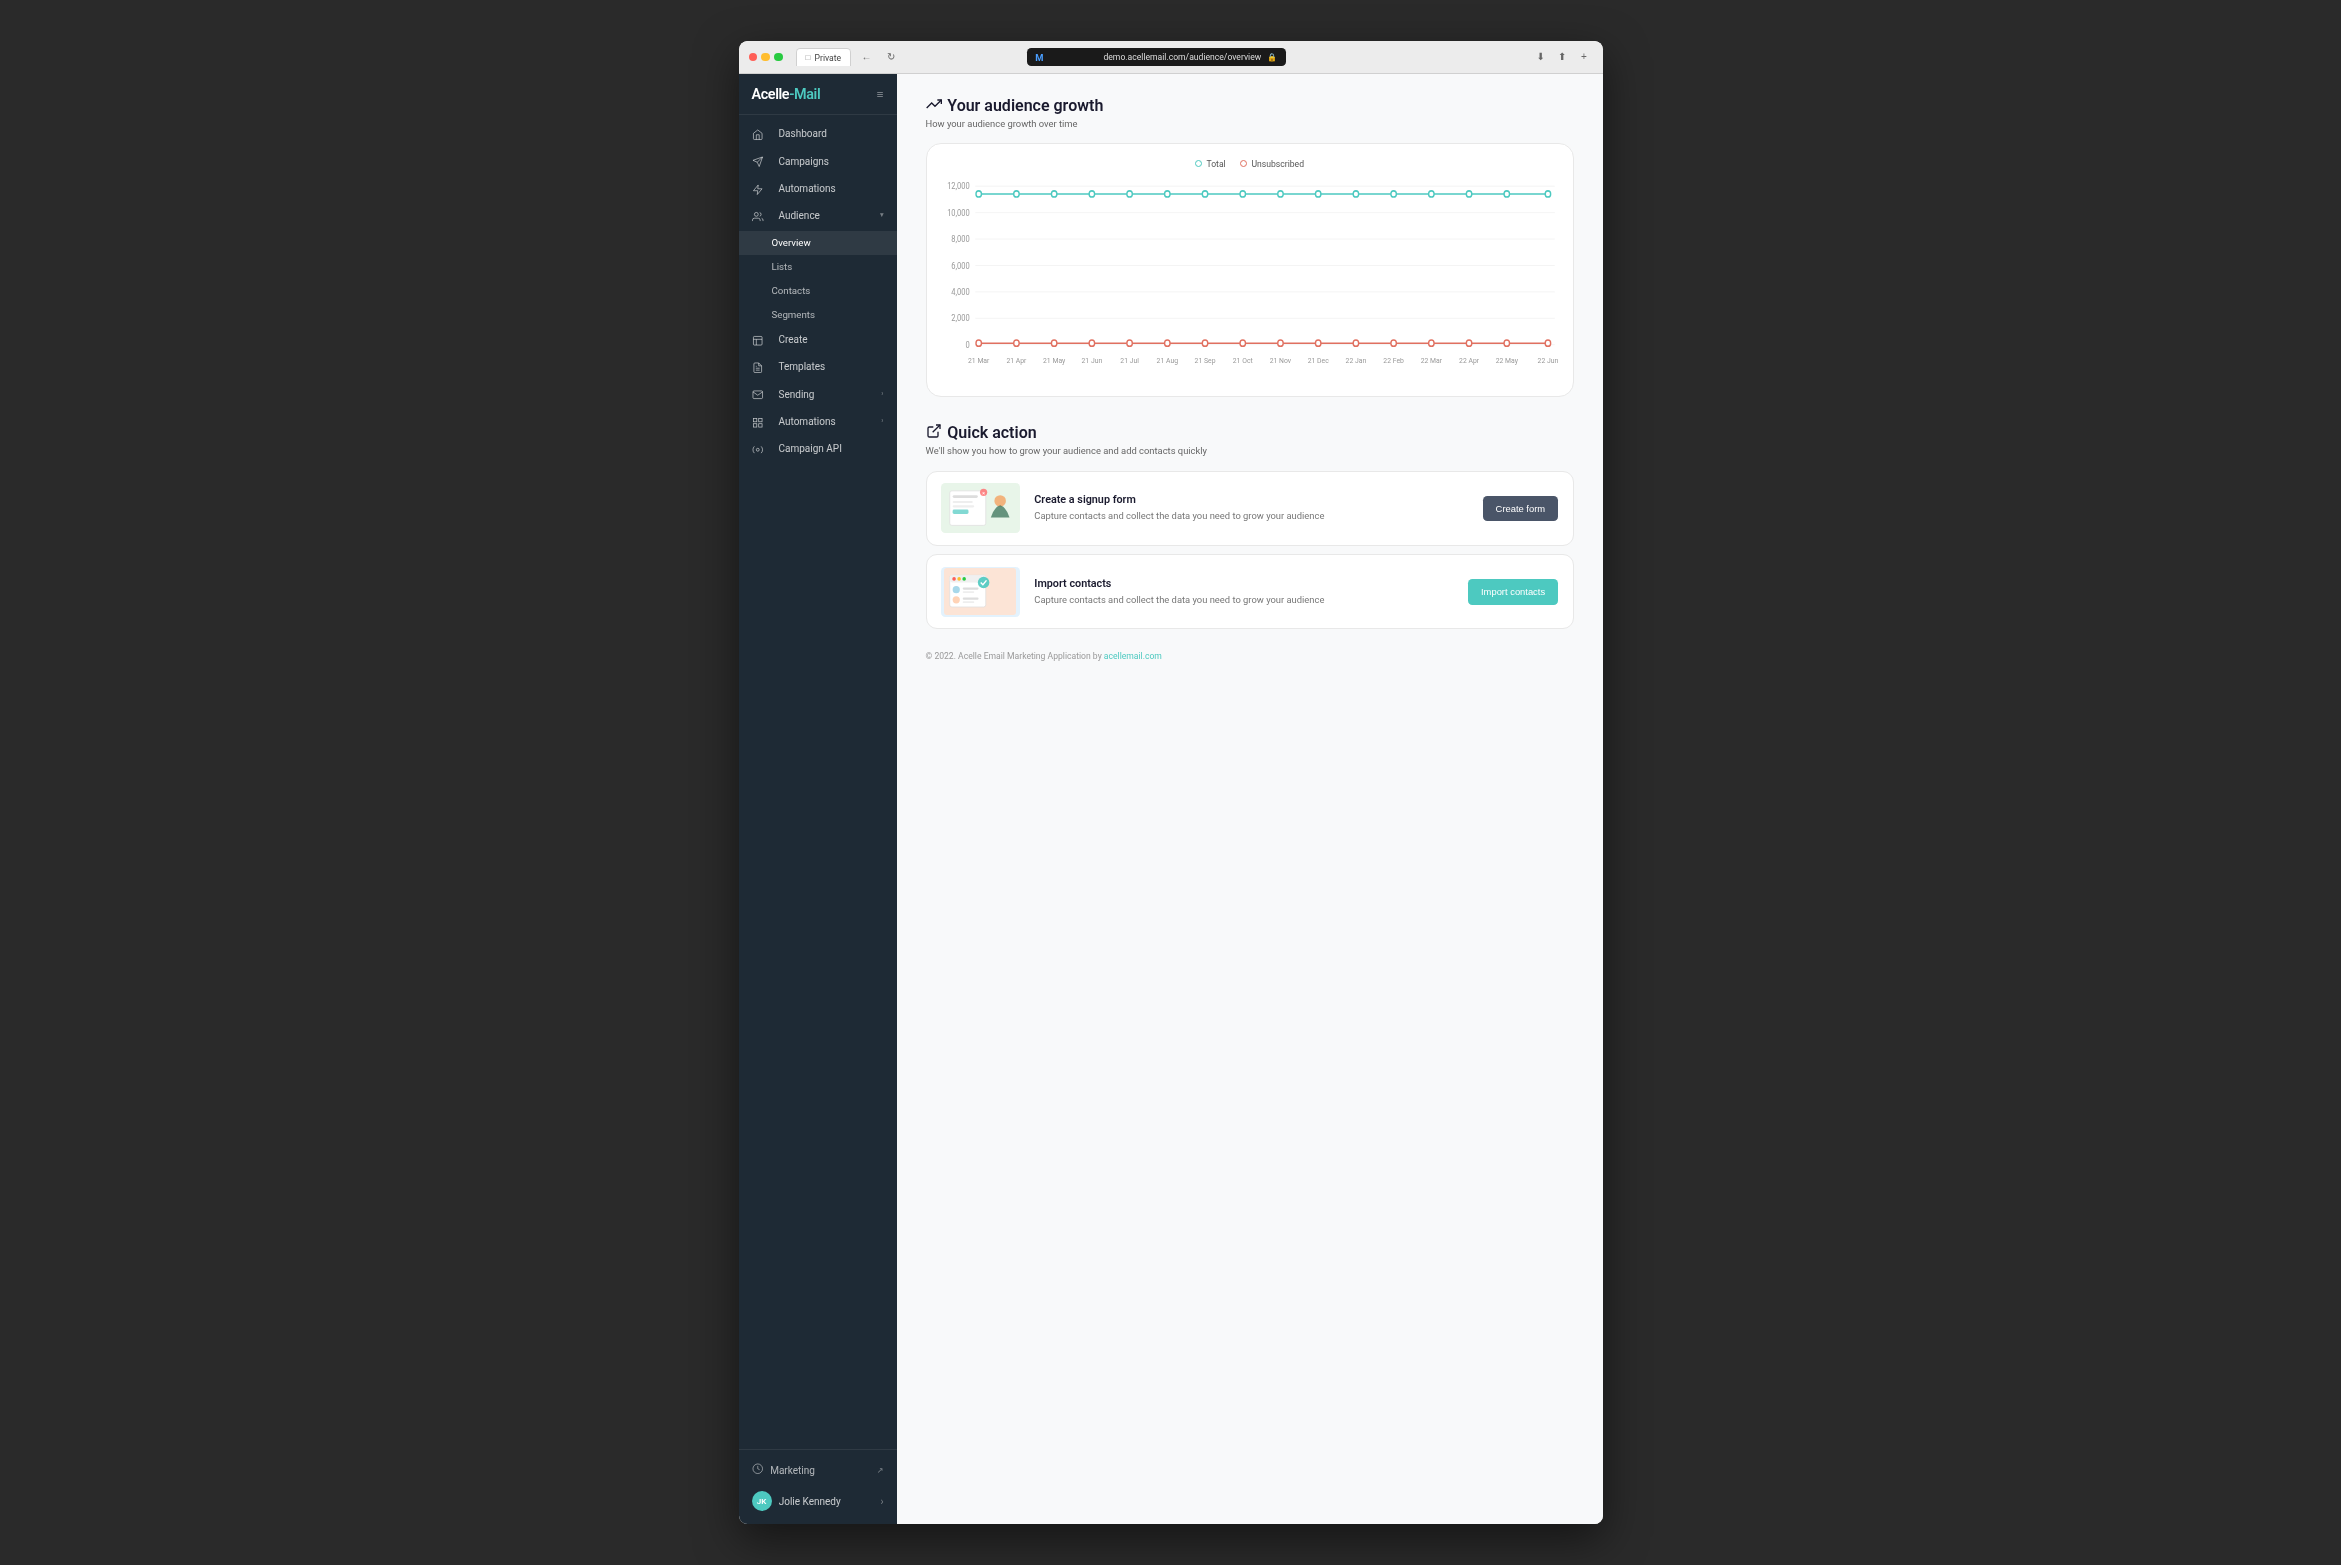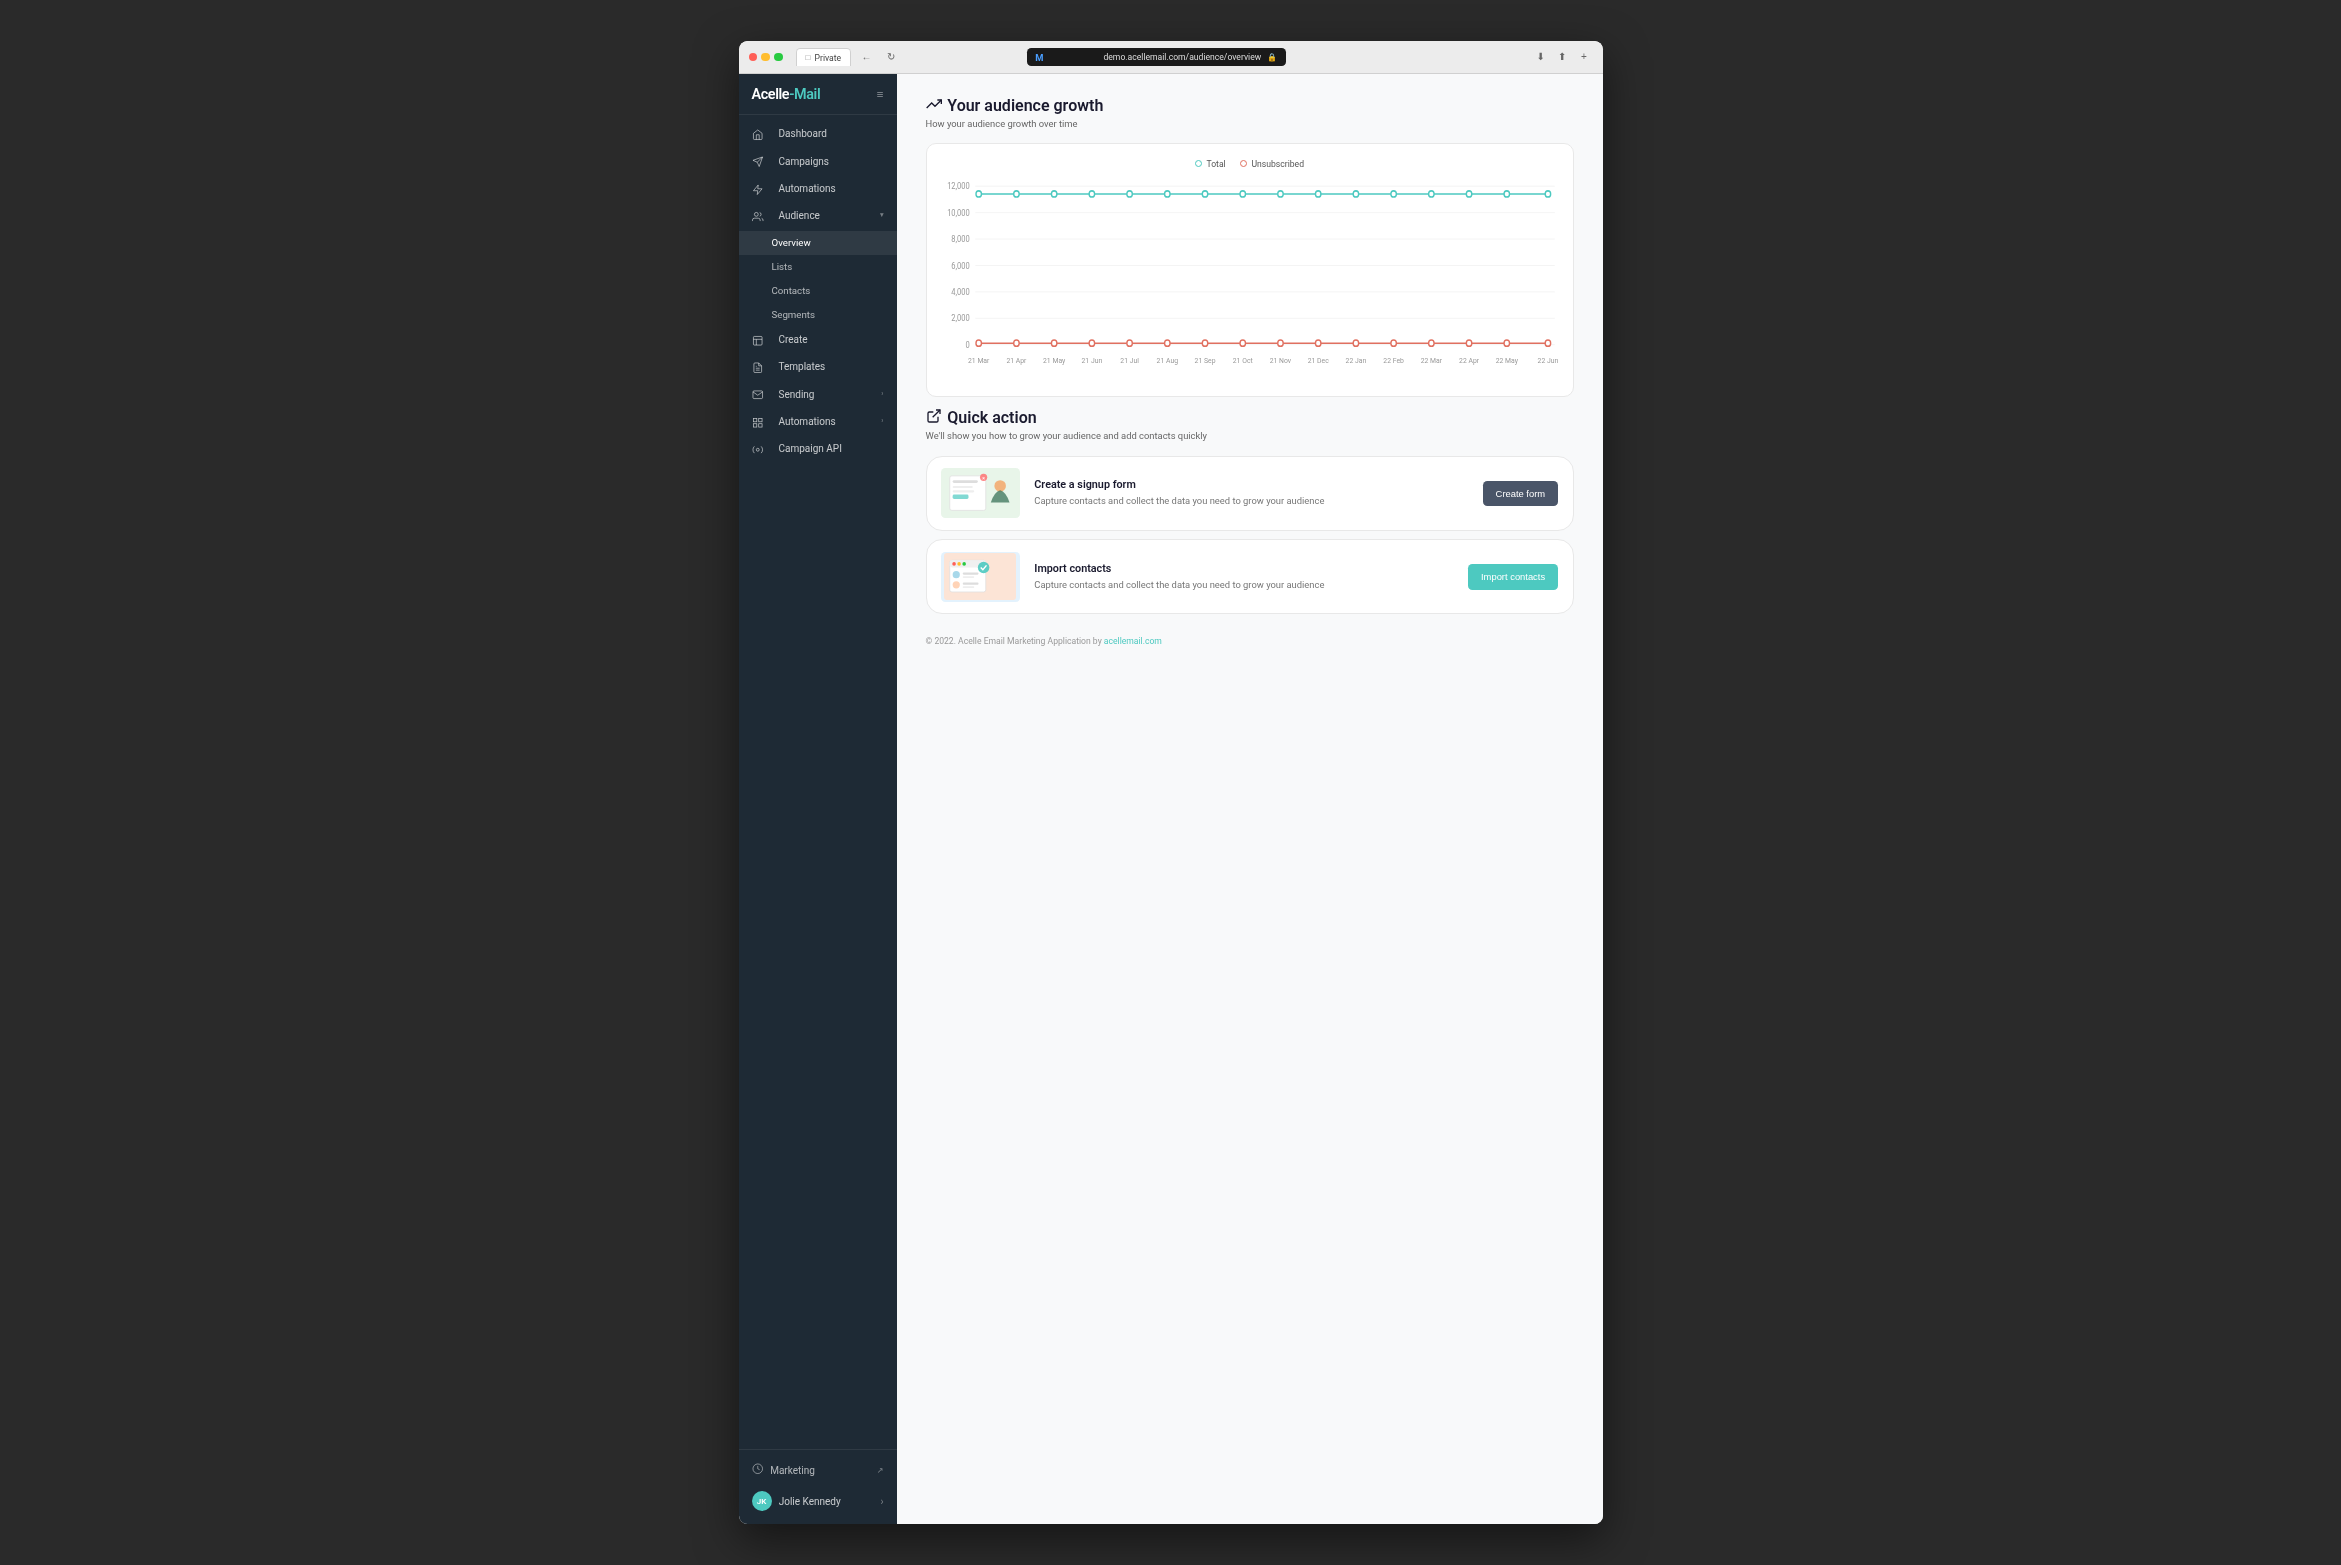--- a/index.html
+++ b/index.html
@@ -212,23 +212,23 @@
     .section-subtitle {
       font-size: 9.4px;
       color: #666;
       margin-bottom: 14.4px;
     }
 
     
     .chart-container {
       background: #fff;
       border: 0.7px solid #e8e8e8;
-      border-radius: 10px;
+      border-radius: 15px;
       padding: 14.4px;
-      margin-bottom: 11px;
+      margin-bottom: 26px;
     }
     .chart-legend {
       display: flex;
       justify-content: center;
       gap: 14.4px;
       margin-bottom: 11.5px;
     }
     .legend-item {
       display: flex;
       align-items: center;
@@ -247,21 +247,21 @@
     .chart-svg-wrapper {
       width: 100%;
       height: 202px;
     }
 
     
     .quick-action-section {}
     .qa-card {
       background: #fff;
       border: 0.7px solid #e8e8e8;
-      border-radius: 16px;
+      border-radius: 11px;
       display: flex;
       align-items: center;
       gap: 14.4px;
       padding: 11.5px 14.4px;
       margin-bottom: 8.6px;
     }
     .qa-thumbnail {
       width: 79px;
       height: 50px;
       border-radius: 4.3px;

